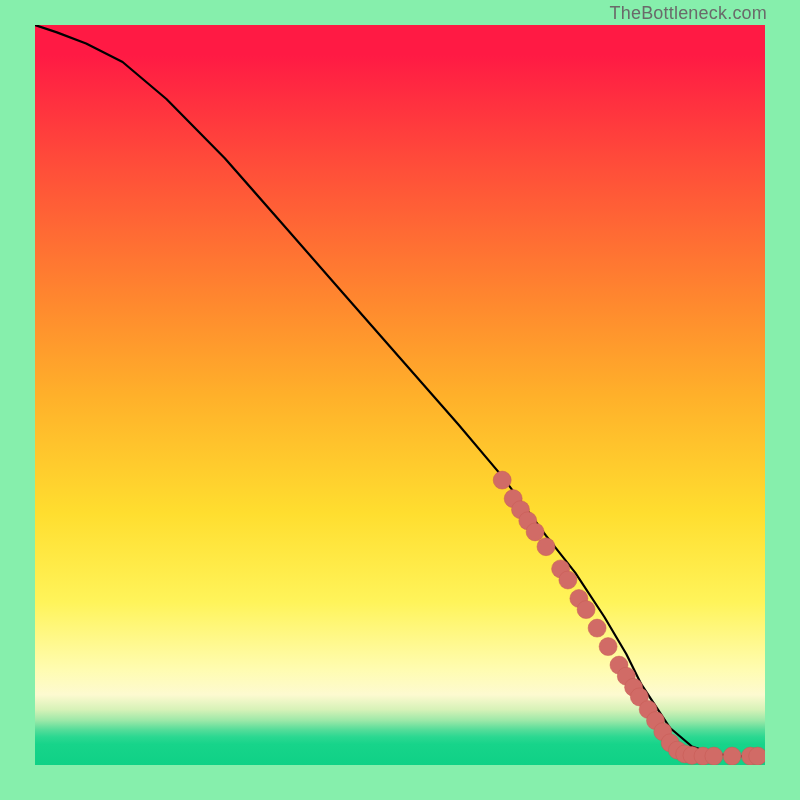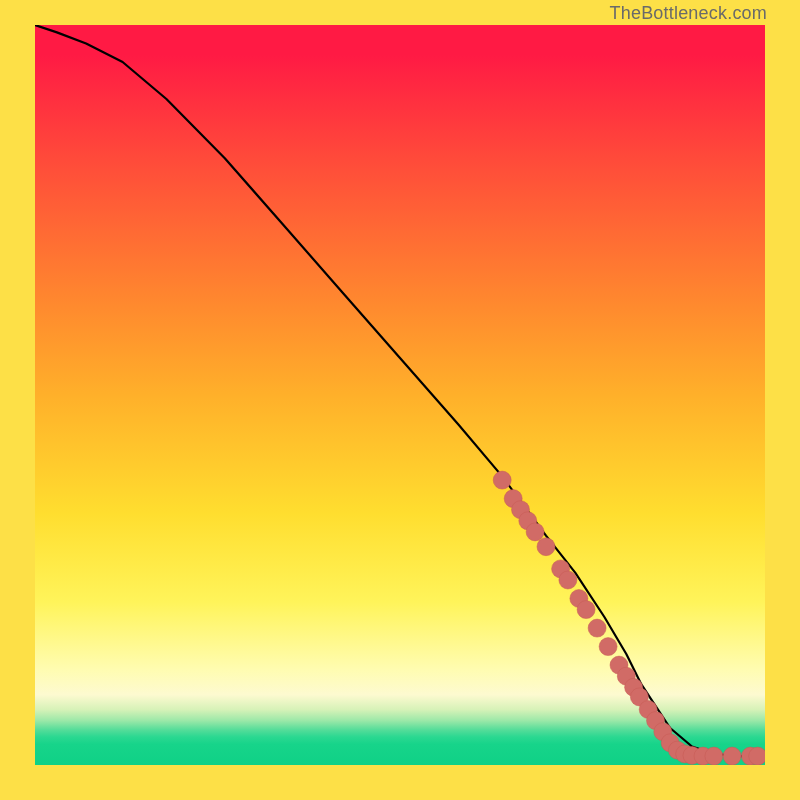--- a/index.html
+++ b/index.html
@@ -10,21 +10,21 @@
     background: #000;
     overflow: hidden;
     font-family: Arial, Helvetica, sans-serif;
   }
   .frame {
     position: absolute;
     left: 0;
     top: 0;
     width: 800px;
     height: 800px;
-    background: #fde047;
+    background: #86efac;
   }
   .plot {
     position: absolute;
     left: 35px;
     top: 25px;
     width: 730px;
     height: 740px;
     overflow: hidden;
   }
   .gradient {

